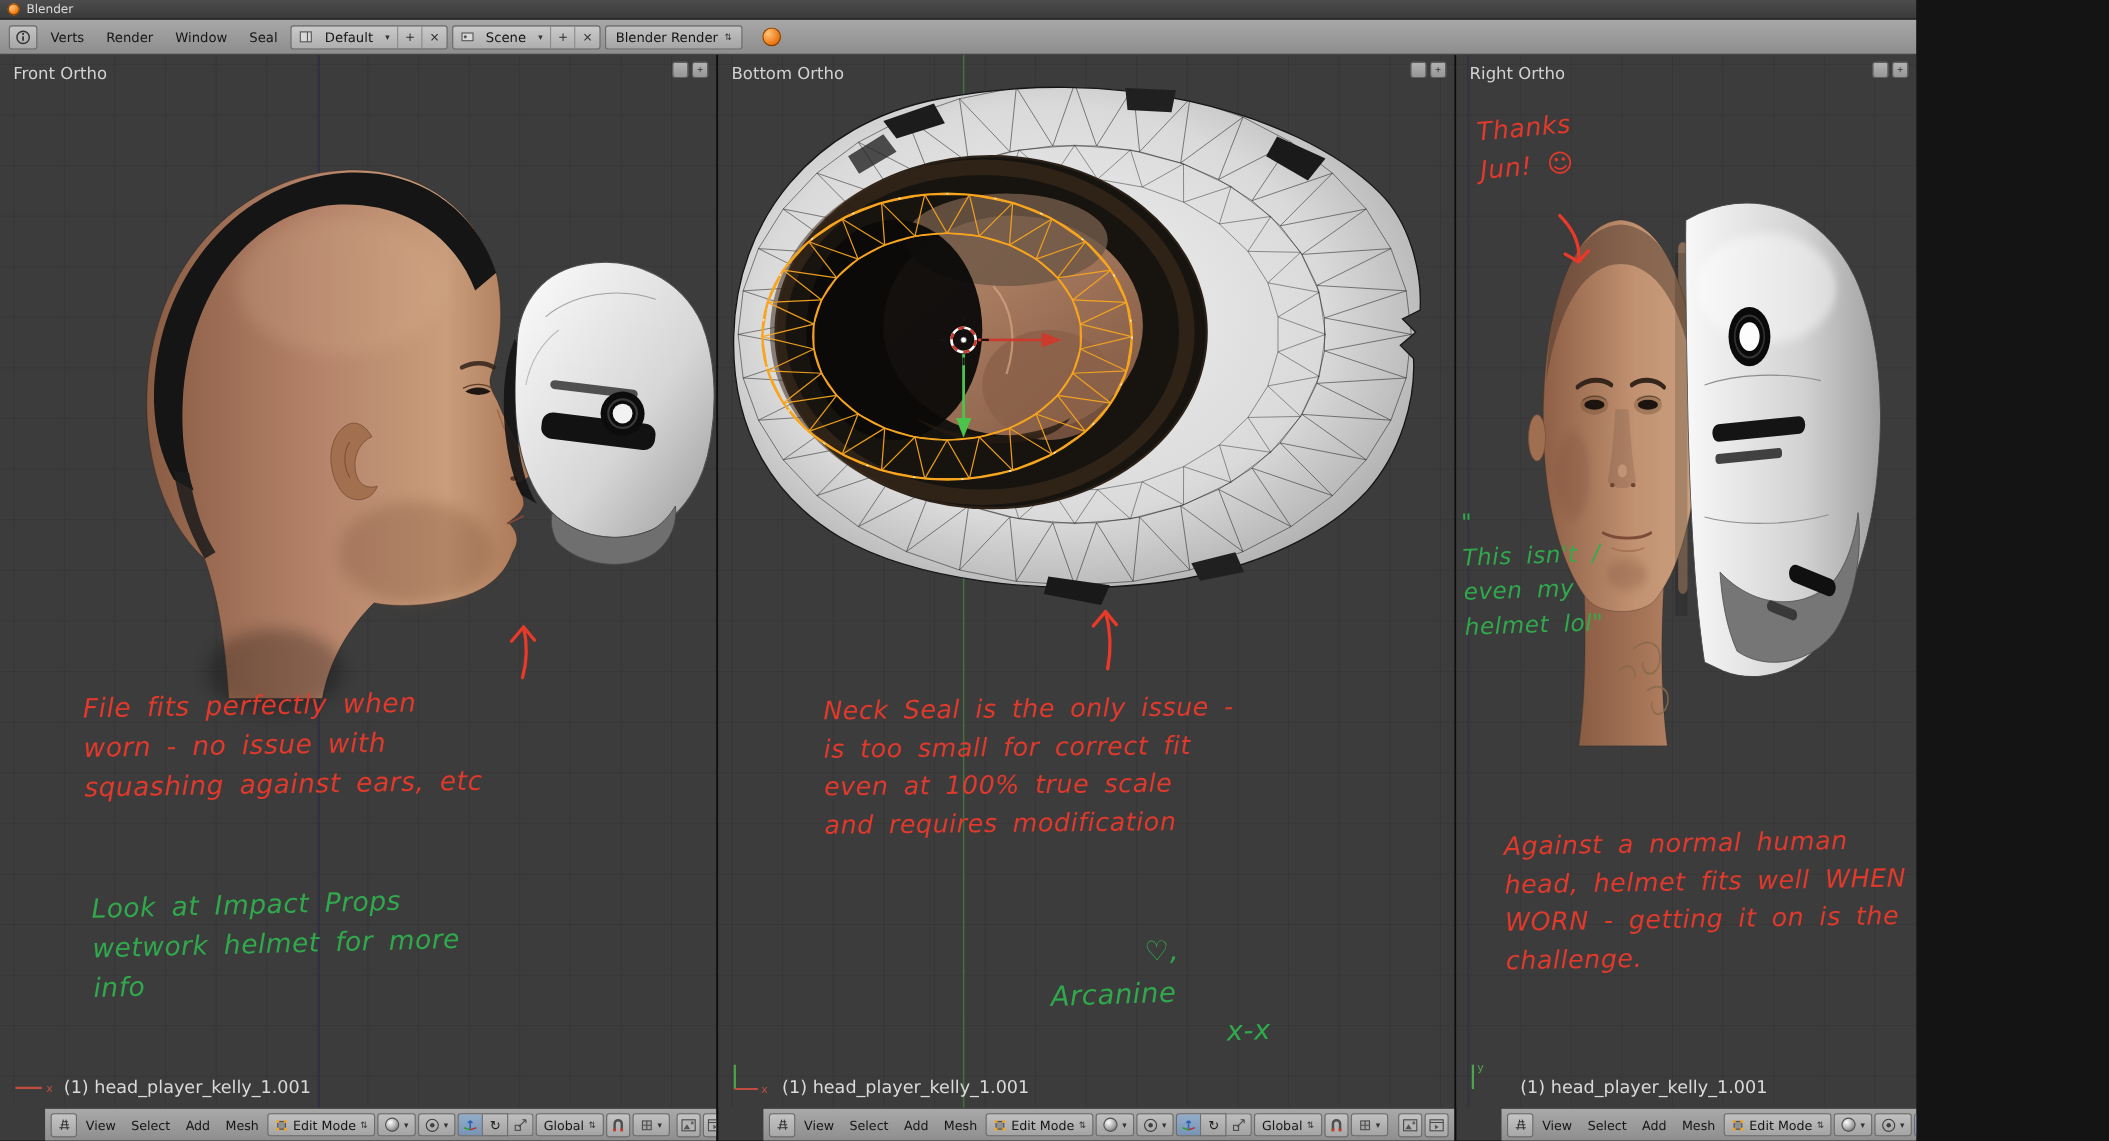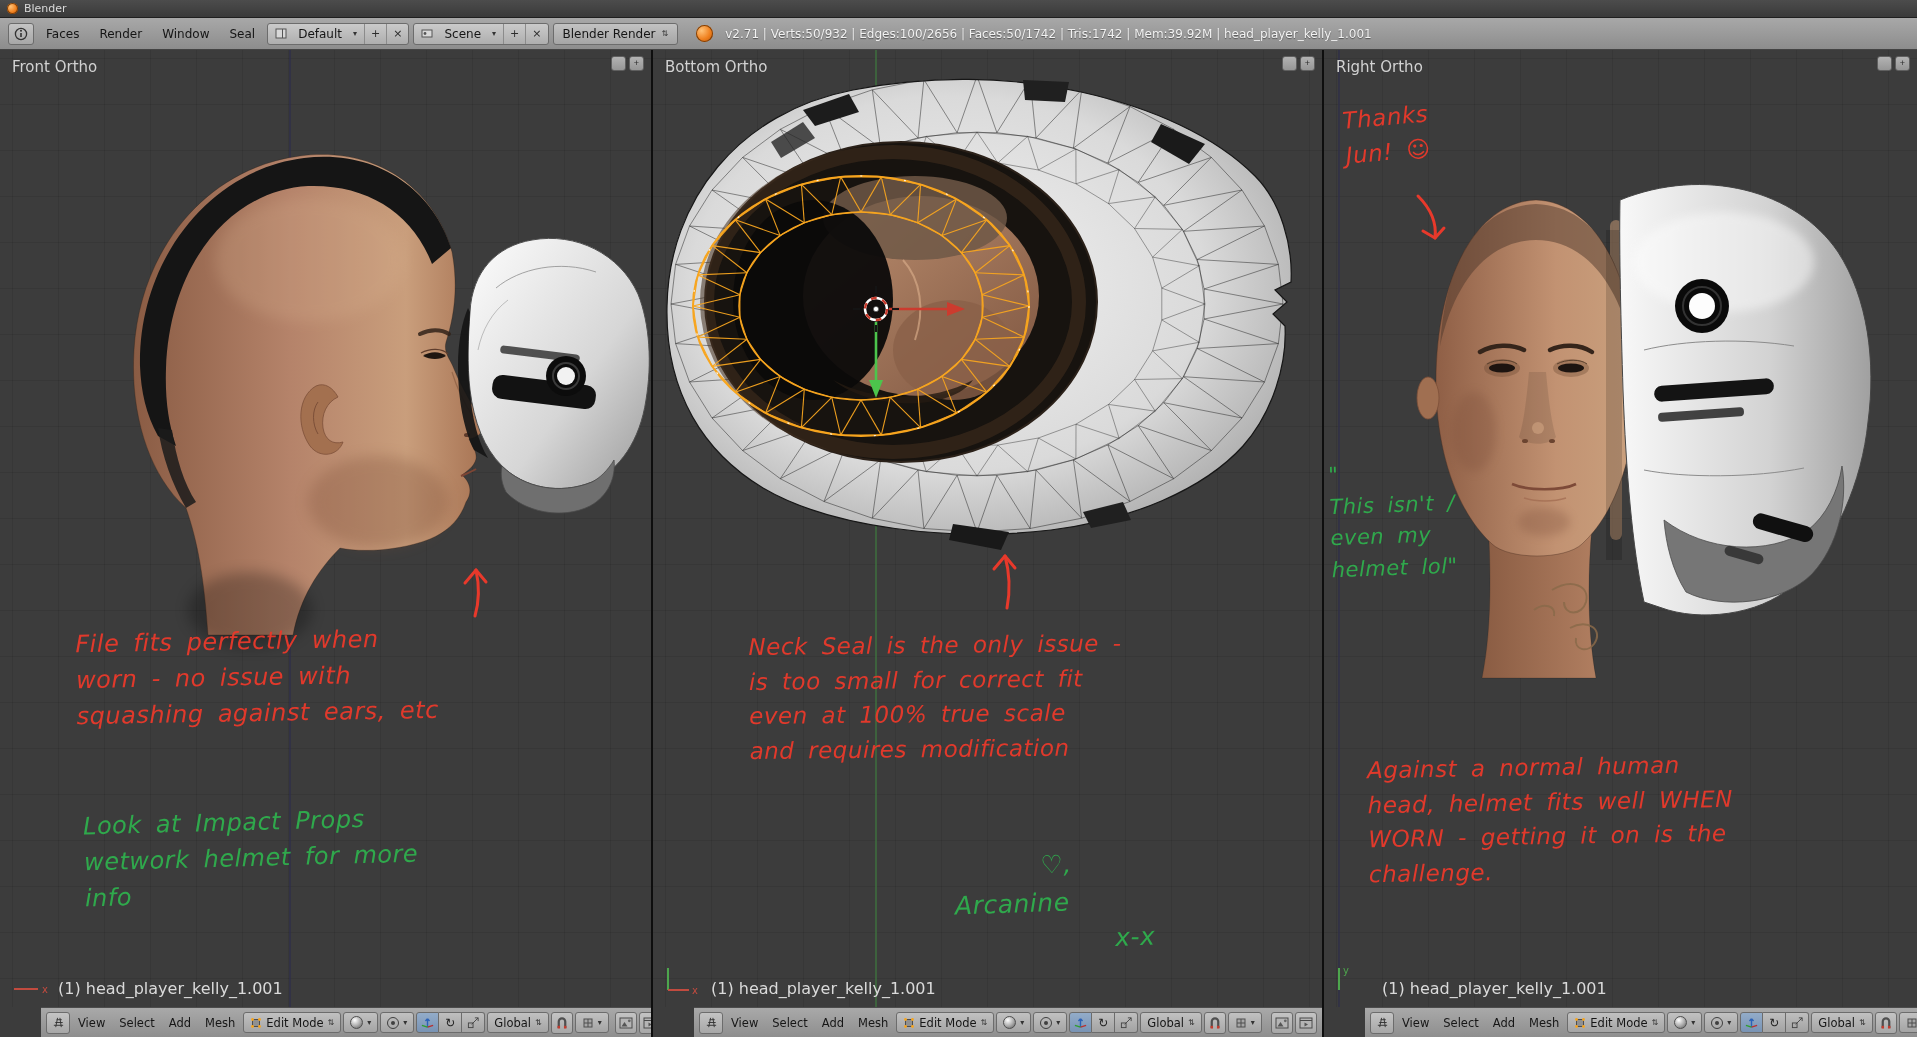--- a/index.html
+++ b/index.html
@@ -1,18 +1,18 @@
 <!DOCTYPE html>
 <html><head>
 <meta charset="utf-8">
 <style>
   *{margin:0;padding:0;box-sizing:border-box;}
   html,body{width:1917px;height:1037px;overflow:hidden;background:#141414;
     font-family:"DejaVu Sans","Liberation Sans",sans-serif;}
-  #app{width:1917px;height:1037px;display:flex;flex-direction:column;}
+  #app{width:1742px;height:1037px;display:flex;flex-direction:column;}
 
   
   .titlebar{height:18px;background:linear-gradient(#4c4c4c,#3a3a3a);display:flex;align-items:center;
     gap:6px;padding:0 7px;border-bottom:1px solid #1f1f1f;flex:0 0 18px;}
   .logo-sm{width:11px;height:11px;border-radius:50%;
     background:radial-gradient(circle at 33% 33%,#ffc277,#f0801e 55%,#b55a10);box-shadow:inset 0 0 0 1px #7e3f09;}
   .title-text{font-size:11px;color:#d9d9d9;}
 
   
   .infobar{height:32px;background:linear-gradient(#a8a8a8,#8d8d8d);border-bottom:1px solid #444;
@@ -88,21 +88,21 @@
   </div>
 
   <div class="infobar">
     <button class="ebtn">
       <svg width="14" height="14" viewBox="0 0 14 14">
         <circle cx="7" cy="7" r="5.6" fill="none" stroke="#333" stroke-width="1.3"></circle>
         <line x1="7" y1="6" x2="7" y2="10" stroke="#333" stroke-width="1.6"></line>
         <circle cx="7" cy="3.8" r="1" fill="#333"></circle>
       </svg>
     </button>
-    <span class="menu">Faces</span>
+    <span class="menu">Verts</span>
     <span class="menu">Render</span>
     <span class="menu">Window</span>
     <span class="menu">Seal</span>
 
     <div class="idsel">
       <span class="seg">
         <svg width="12" height="11" viewBox="0 0 12 11">
           <rect x="1" y="1" width="10" height="9" fill="#d8d8d8" stroke="#555"></rect>
           <line x1="7.5" y1="1" x2="7.5" y2="10" stroke="#555"></line>
         </svg>
@@ -125,21 +125,20 @@
       <span class="seg sm">+</span>
       <span class="seg sm">×</span>
     </div>
 
     <div class="dropdown">
       <span>Blender Render</span>
       <span class="caret">⇅</span>
     </div>
 
     <span class="logo-big"></span>
-    <span class="stats">v2.71 | Verts:50/932 | Edges:100/2656 | Faces:50/1742 | Tris:1742 | Mem:39.92M | head_player_kelly_1.001</span>
   </div>
 
   <div class="workspace">
 
     <section class="viewport" id="vp0">
       <div class="vp-canvas">
         <svg class="scene" viewBox="0 0 651 957" preserveAspectRatio="none">
           <defs>
             <linearGradient id="skin0" x1="0" y1="0" x2="1" y2="0">
               <stop offset="0" stop-color="#8a5c44"></stop>

